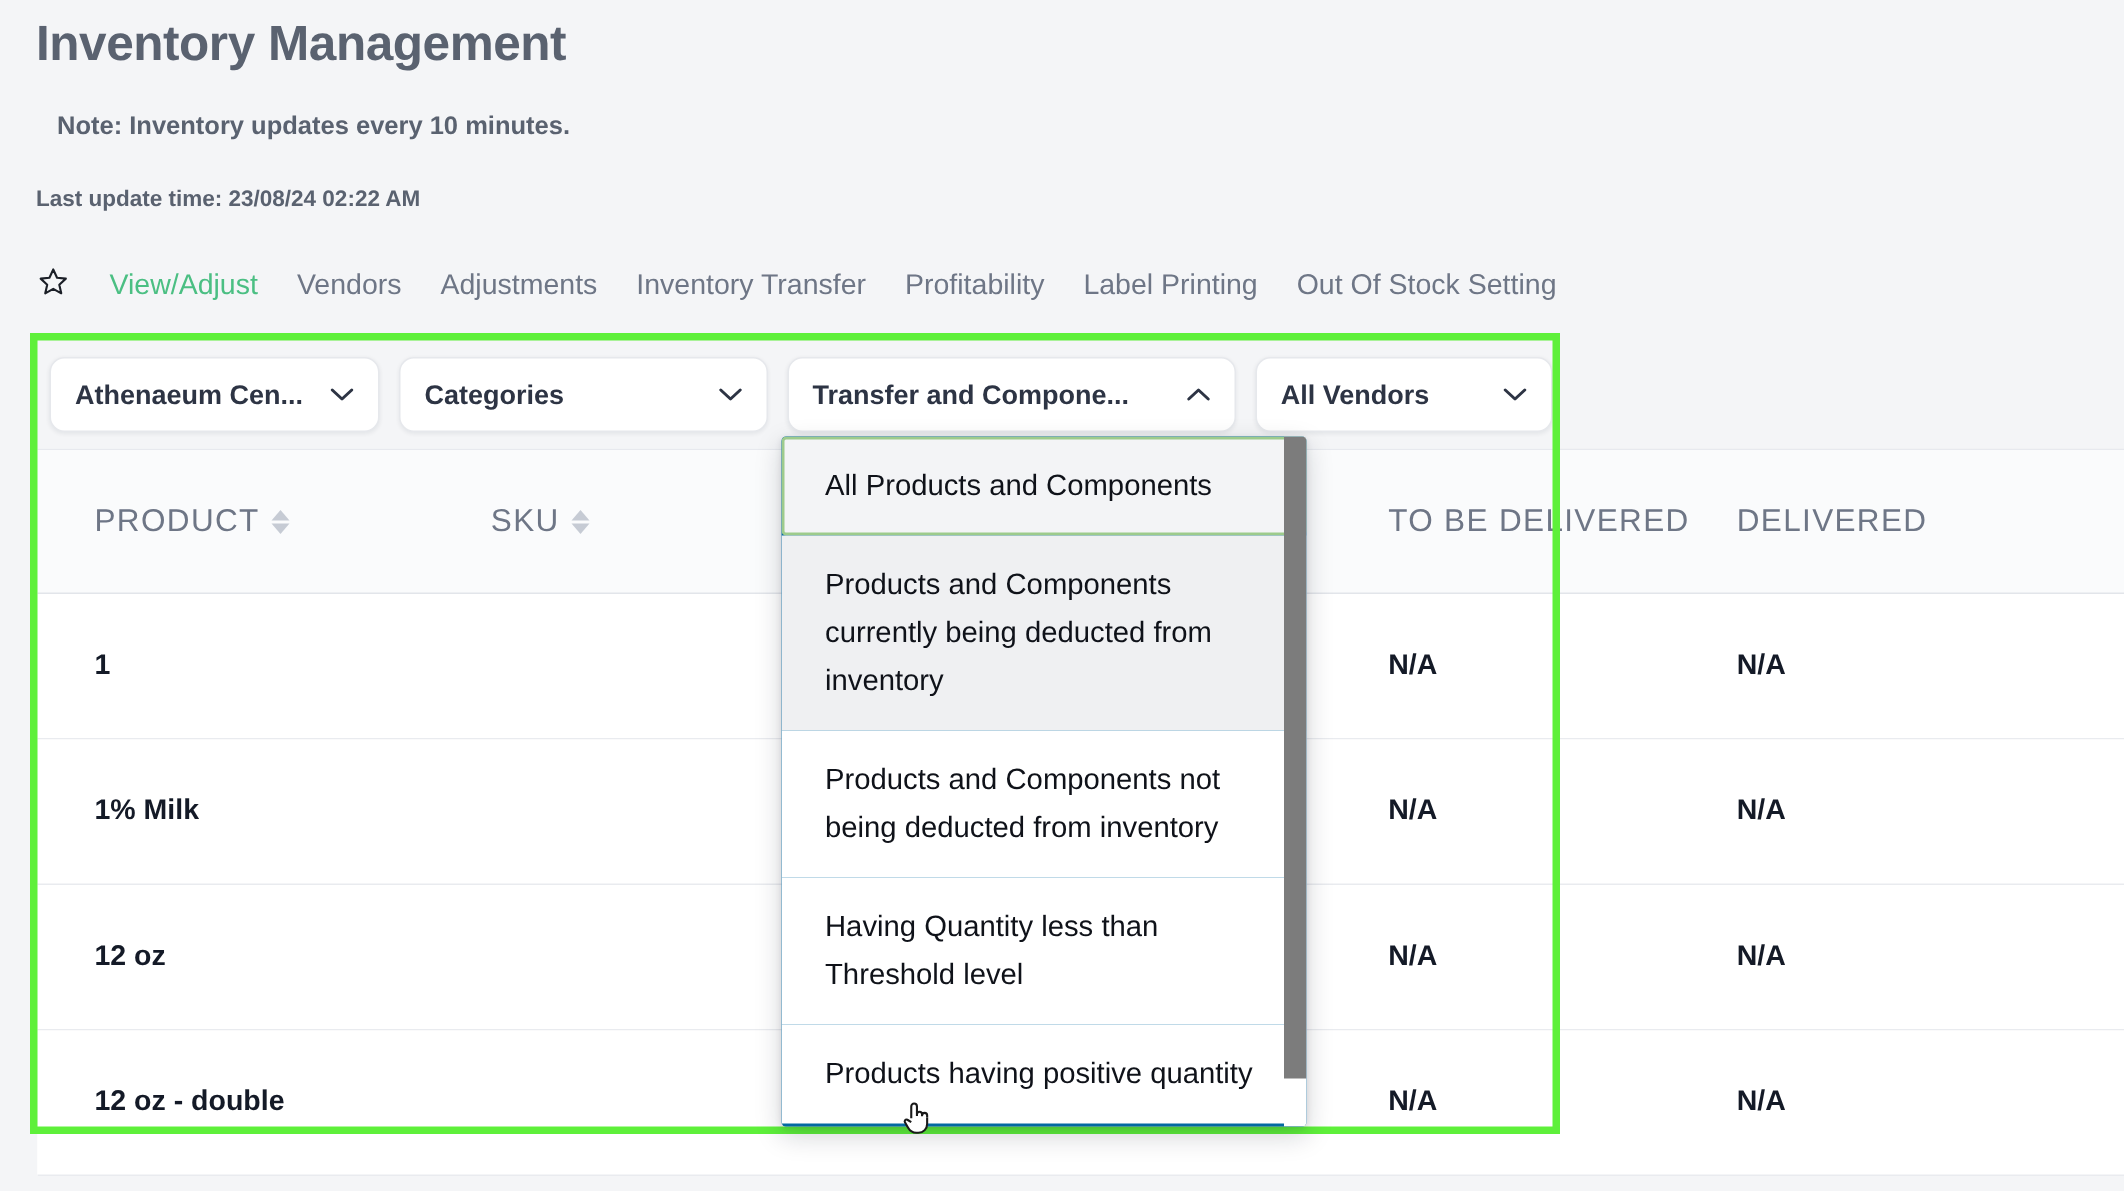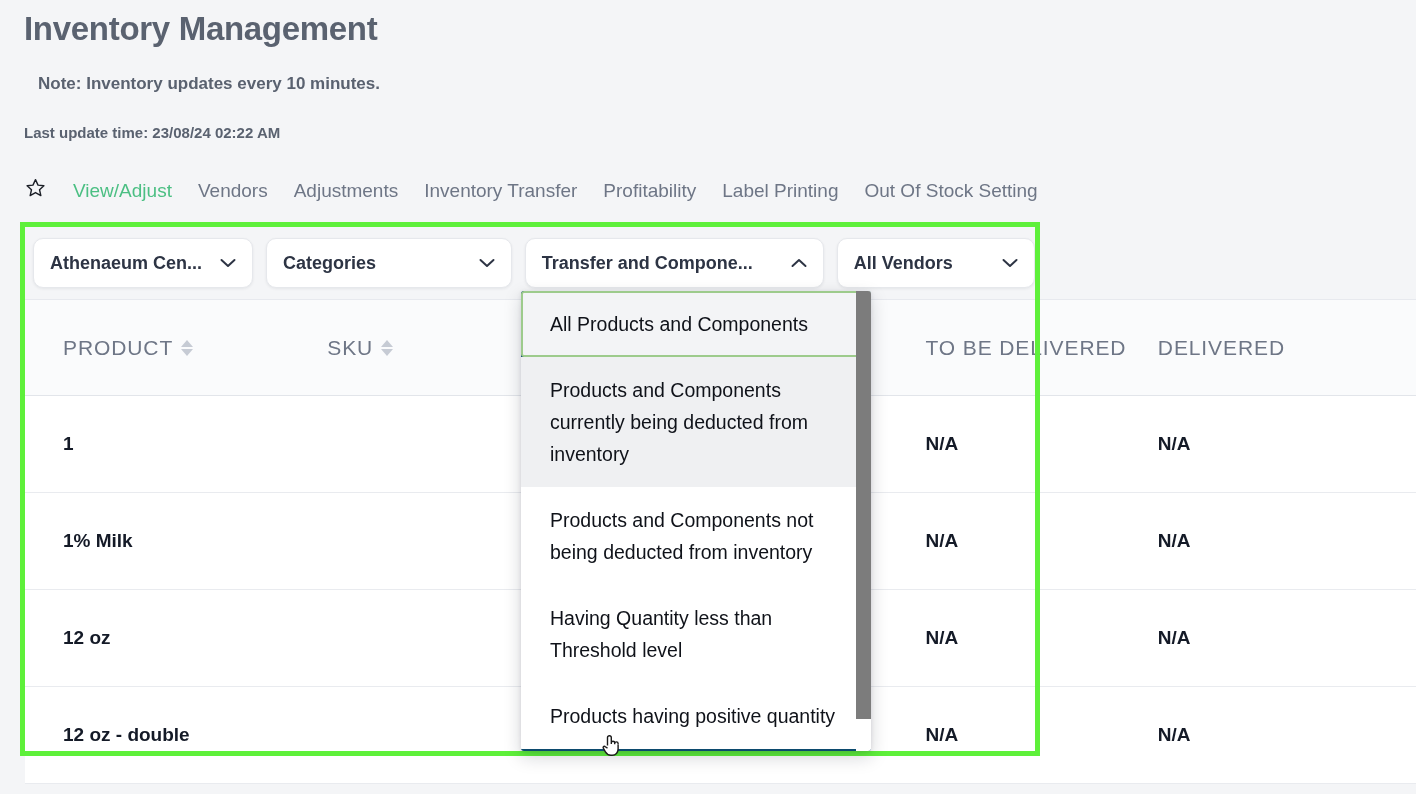--- a/index.html
+++ b/index.html
@@ -191,21 +191,21 @@
   }
   .td.c-product { padding-left: 38px; }
 
   
   .dropdown {
     position: absolute;
     left: 521px;
     top: 291px;
     width: 350px;
     height: 460px;
-    background: #0c4a6e;
+    background: #0369a1;
     border-radius: 3px;
     box-shadow: 0 6px 18px rgba(16,24,40,0.18), 0 1px 4px rgba(16,24,40,0.10);
     overflow: hidden;
     z-index: 60;
   }
   .dd-list {
     position: absolute;
     inset: 0;
     overflow: hidden;
   }

